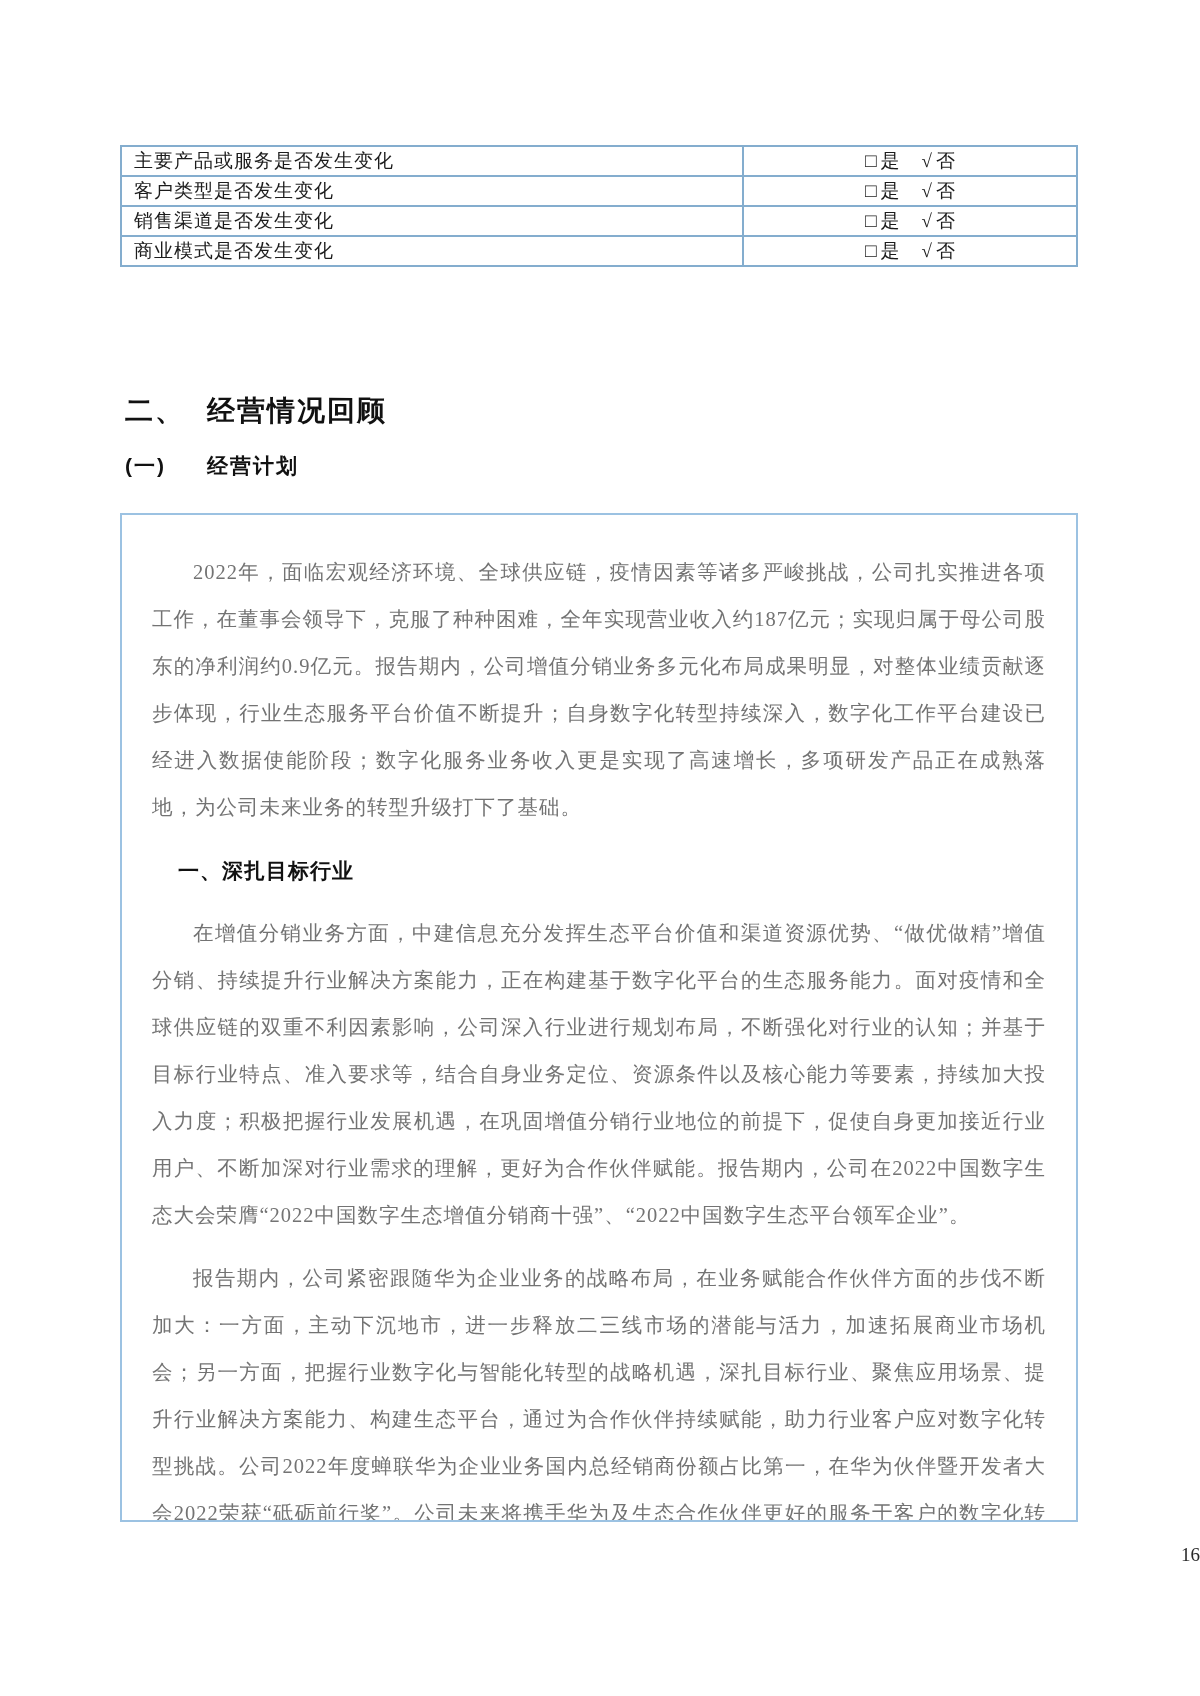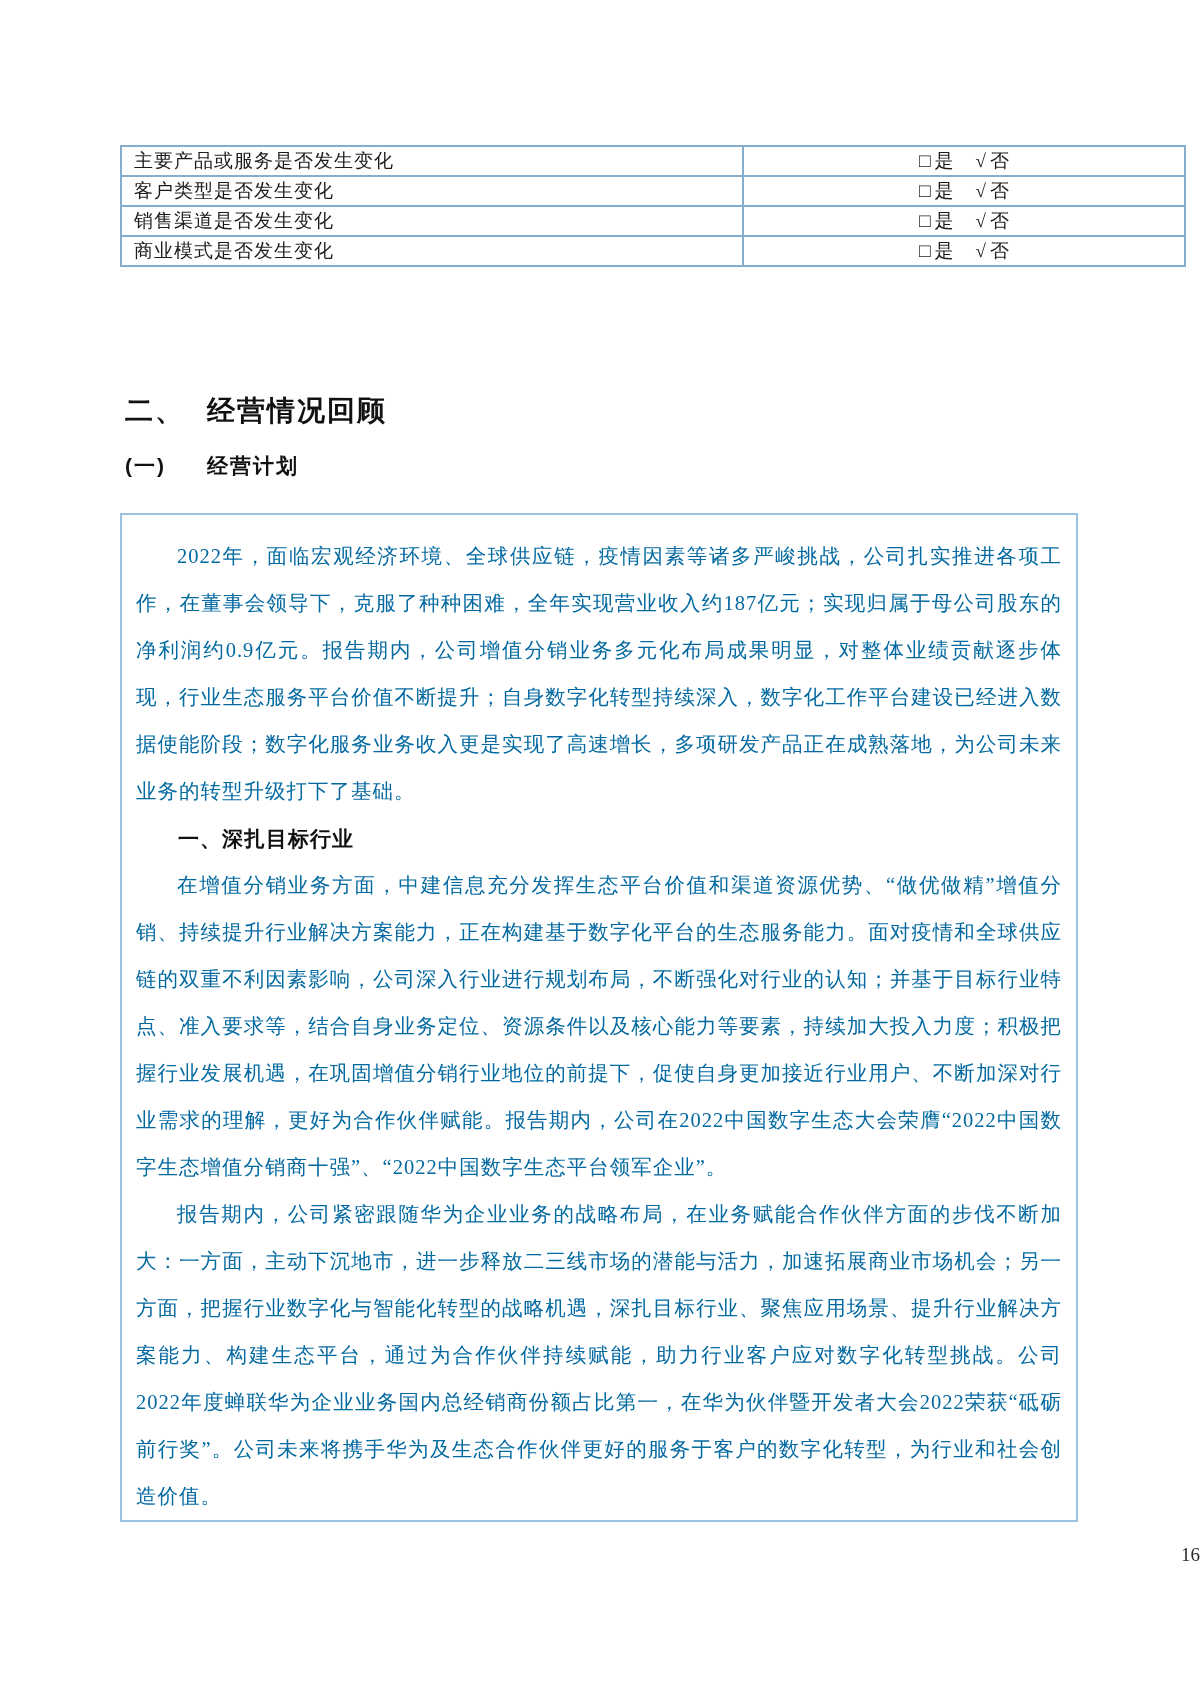--- a/index.html
+++ b/index.html
@@ -12,21 +12,21 @@
     font-family: "Liberation Serif", "DejaVu Serif", serif;
     color: #202020;
     overflow: hidden;
   }
 
   
   .change-table {
     position: absolute;
     left: 120px;
     top: 145px;
-    width: 1066px;
+    width: 958px;
     border-collapse: collapse;
     table-layout: fixed;
   }
   .change-table td {
     border: 2px solid #84adce;
     height: 30px;
     font-size: 19px;
     color: #1c1c1c;
     padding: 0;
   }
@@ -58,27 +58,27 @@
     position: absolute;
     left: 120px;
     top: 513px;
     width: 958px;
     height: 1009px;
     border: 2px solid #9cc2e2;
     padding: 18px 14px 0 14px;
     overflow: hidden;
   }
   .content-box p {
-    margin: 0;
+    margin: 16px;
     text-indent: 2em;
     font-size: 20.5px;
     line-height: 47px;
     letter-spacing: 1px;
     text-align: justify;
-    color: #0369a1;
+    color: #737373;
   }
   .content-box .sub-title {
     margin: 0;
     text-indent: 2em;
     font-size: 21px;
     line-height: 47px;
     font-family: "Liberation Sans", "DejaVu Sans", sans-serif;
     font-weight: bold;
     color: #111111;
     letter-spacing: 1px;

